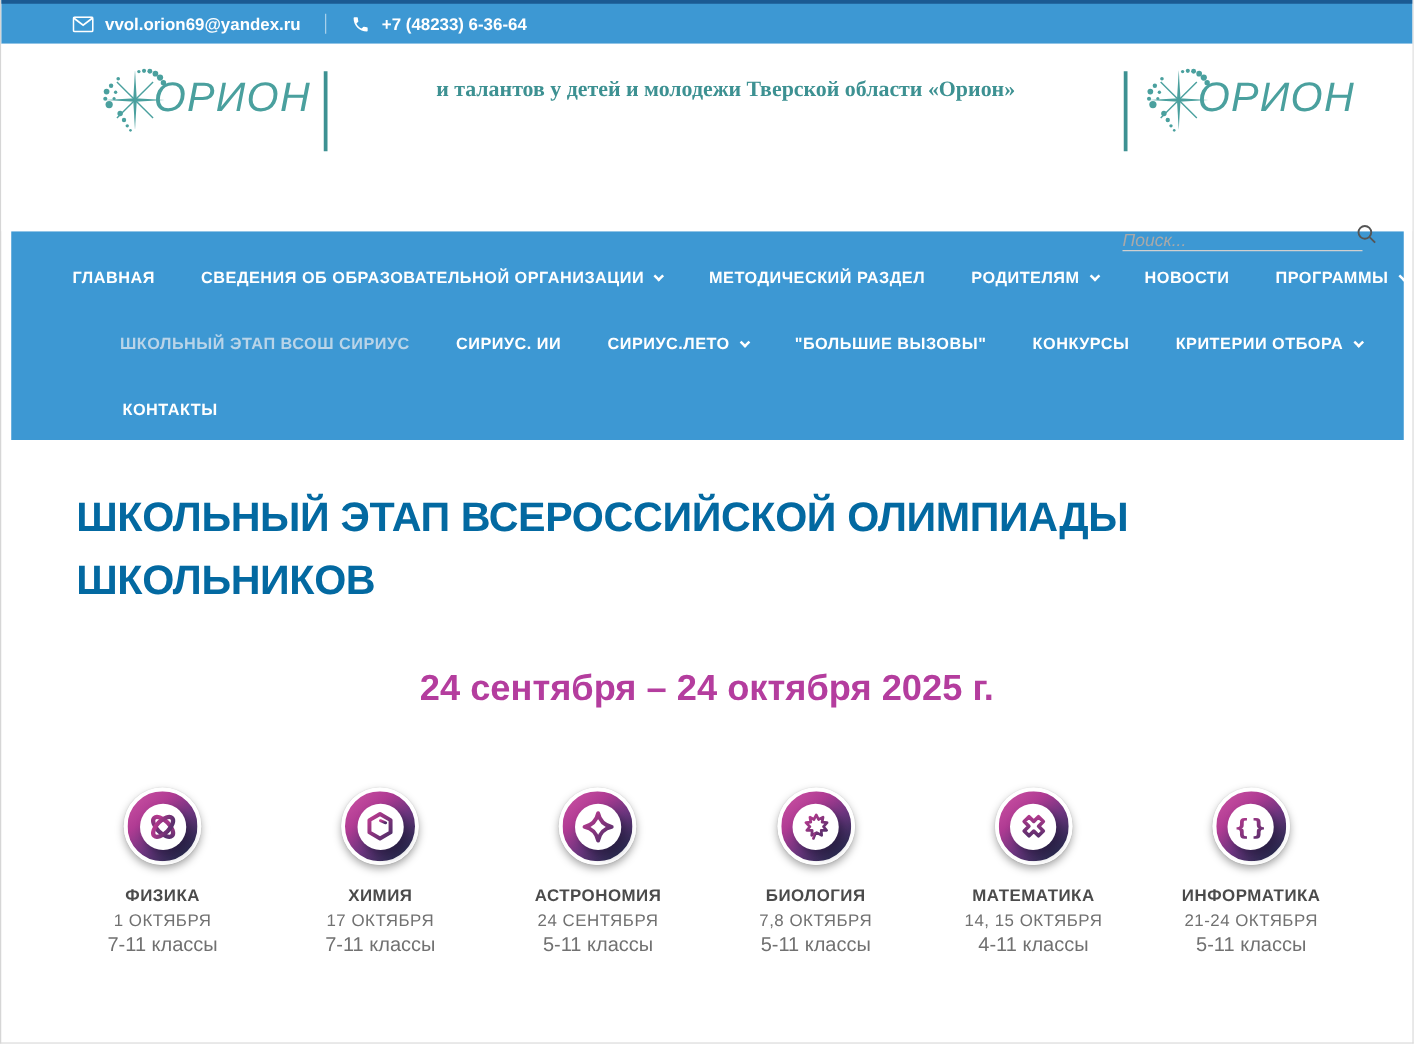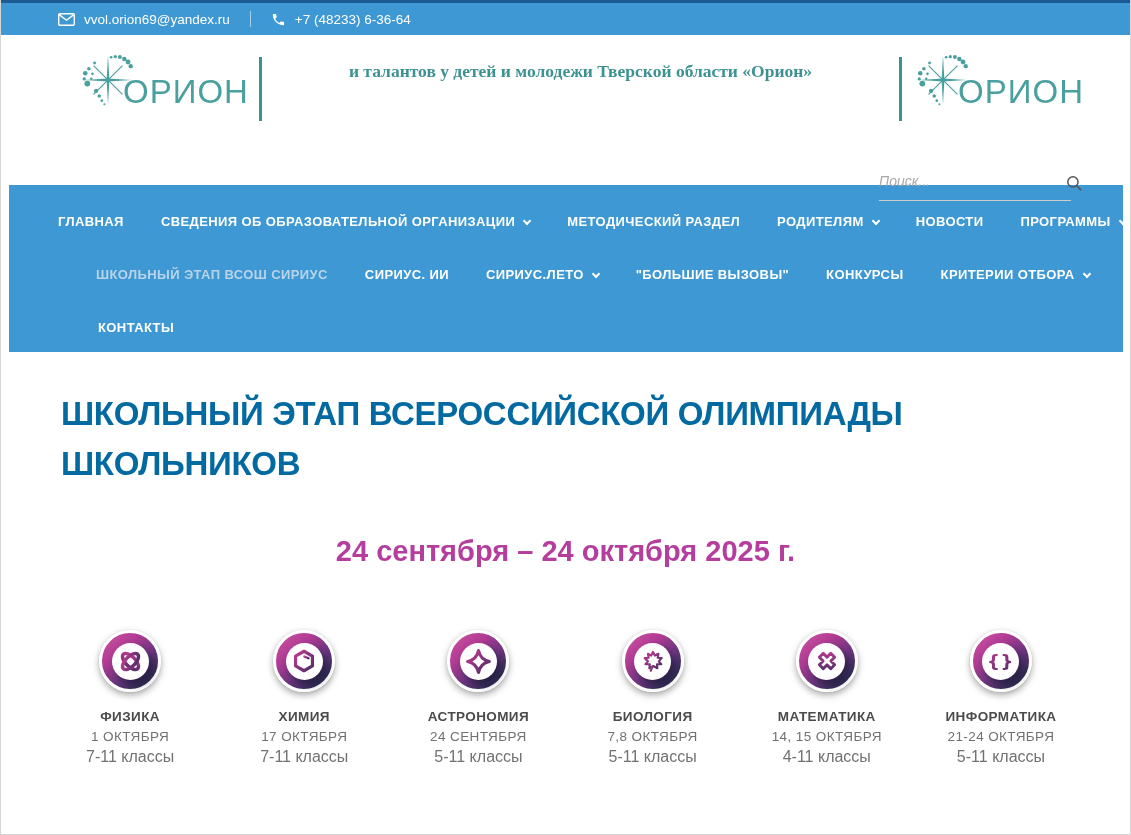--- a/index.html
+++ b/index.html
@@ -5,35 +5,35 @@
   * { margin:0; padding:0; box-sizing:border-box; }
   html,body { background:#fff; }
   body { font-family:"Liberation Sans", sans-serif; width:1131px; }
   .page { width:1131px; height:835px; position:relative; overflow:hidden; background:#fff;
           border:1px solid #d6d6d6; border-top:none; }
 
   
   .topbar { height:35px; background:#3d98d3; border-top:3px solid #1b5a92;
             display:flex; align-items:center; padding-left:57px; color:#fff; }
   .tb-item { display:flex; align-items:center; gap:9px; font-size:13.5px; color:#fff;
-             text-decoration:none; cursor:pointer; }
+             text-decoration:none; cursor:pointer;font-weight:bold; }
   .tb-divider { width:1px; height:16px; background:rgba(255,255,255,.55); margin:0 20px; }
 
   
   .header { height:150px; position:relative; background:#fff; }
   .header-row { display:flex; align-items:flex-start; padding:14px 46px 0 76px; }
-  .logo { display:flex; align-items:flex-end; flex:none; }
+  .logo { display:flex; align-items:flex-start; flex:none;font-style:italic; }
   .logo-text { font-size:33px; color:#4aa09e; letter-spacing:1px; margin-left:-16px; margin-top:10px; }
   .vbar { width:3px; height:64px; background:#3d9192; flex:none; margin-top:8px; }
   .vbar.left { margin-left:10px; margin-right:6px; }
   .vbar.right { margin-left:6px; margin-right:10px; }
   .header-title { flex:1; text-align:center; font-family:"Liberation Serif", serif; font-weight:bold;
                   font-size:17.5px; line-height:1.55; color:#3d9192; padding-top:9px; }
-  .search-box { position:absolute; right:59px; top:138px; width:192px; height:28px;
-                border-bottom:1px solid #cfcfcf; display:flex; align-items:flex-start; }
+  .search-box { position:absolute; right:40px; top:138px; width:192px; height:28px;
+                border-bottom:1px solid #cfcfcf; display:flex; align-items:flex-end; }
   .search-box input { flex:1; border:none; outline:none; font-size:14px; color:#555;
                       font-family:"Liberation Sans", sans-serif; background:transparent; }
   .search-box input::placeholder { color:#a9a9a9; font-style:italic; }
   .search-btn { background:none; border:none; cursor:pointer; padding:2px 2px 4px 6px; line-height:0; }
 
   
   .nav { margin:0 7px 0 8px; background:#3d98d3; padding:2px 0 6px 0; }
   .nav-row { display:flex; align-items:center; height:53px; }
   .nav-row.row1 { padding-left:49px; }
   .nav-row.row2 { padding-left:87px; }

